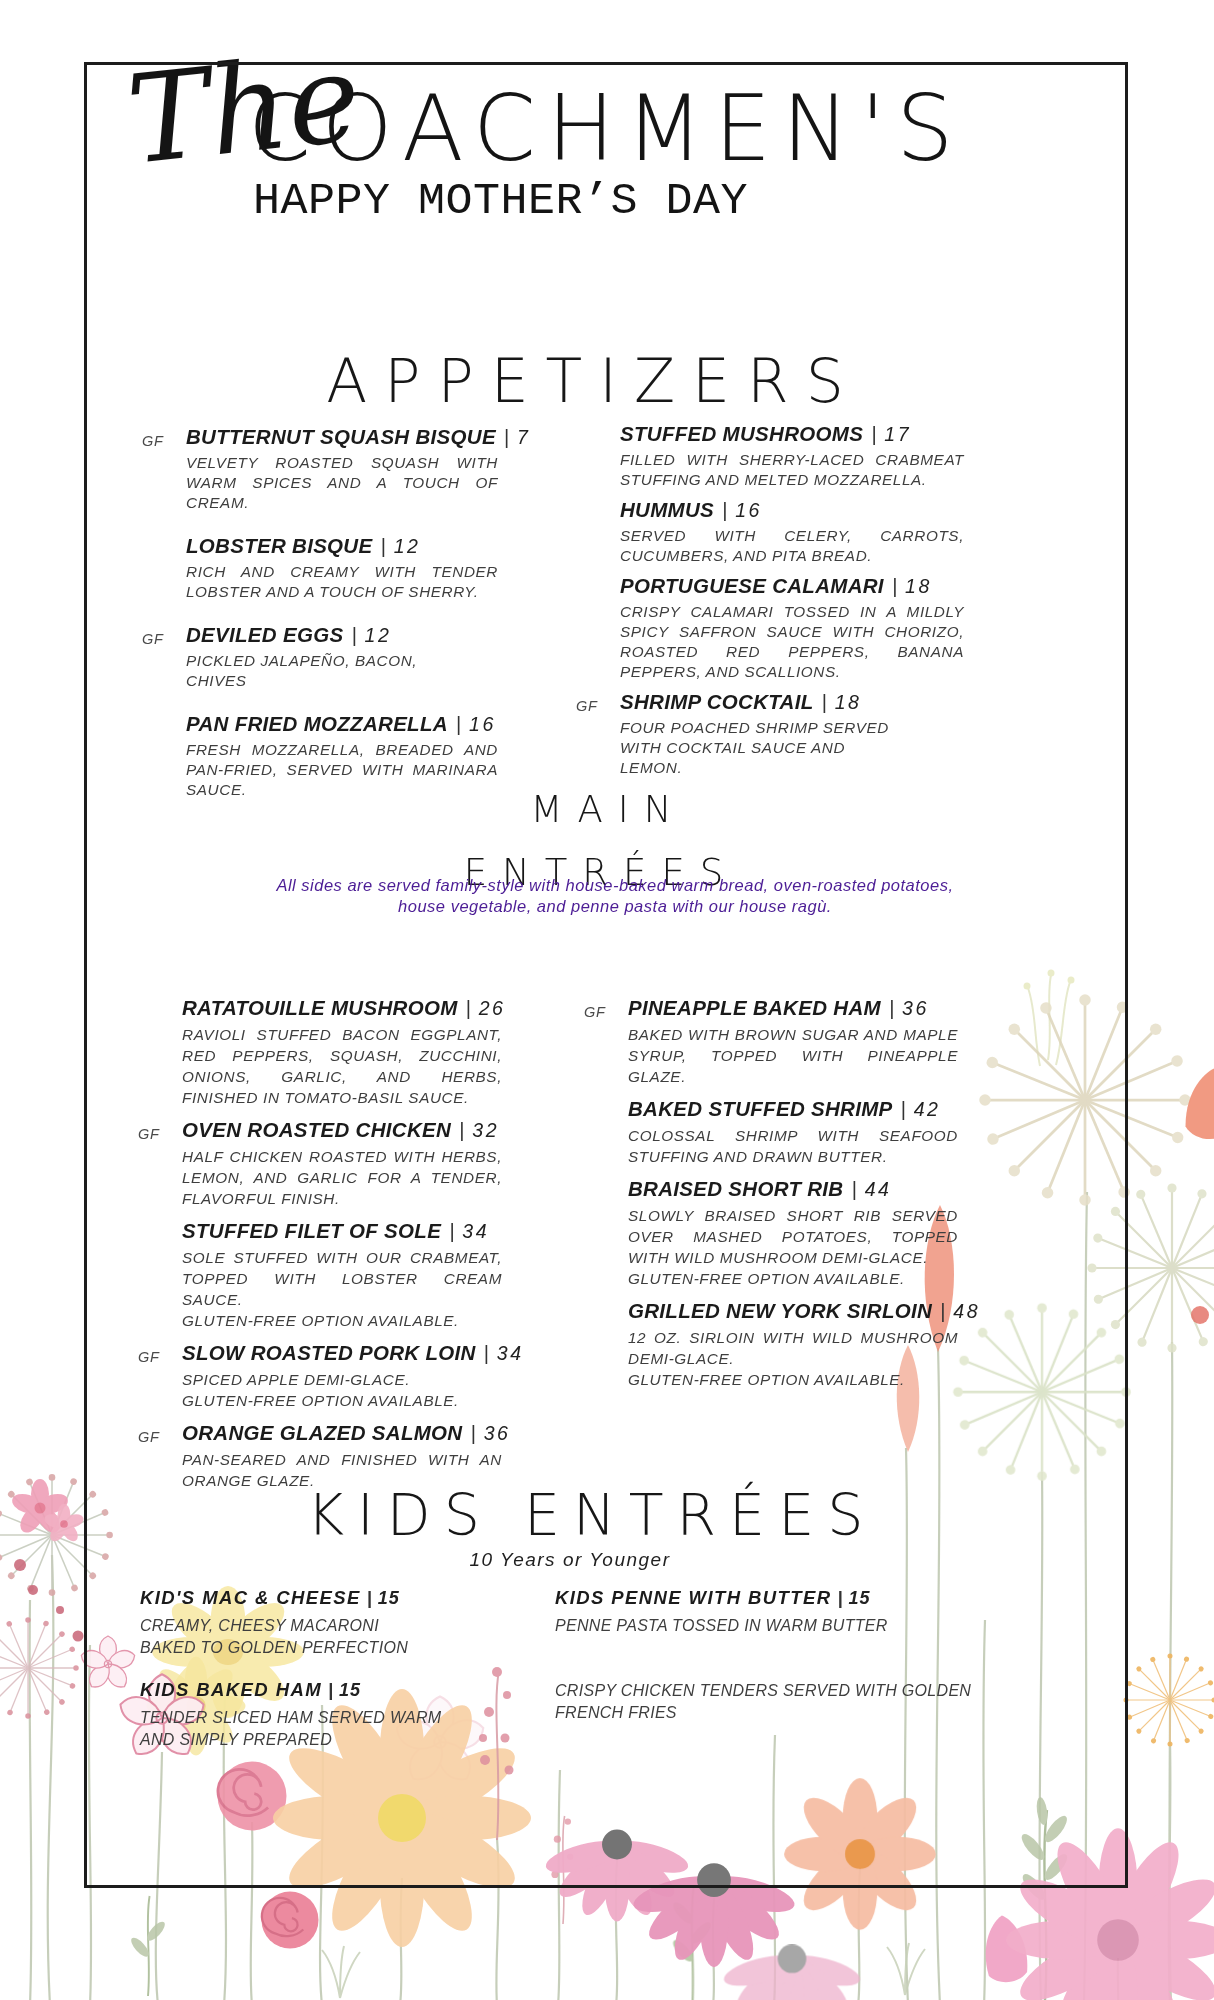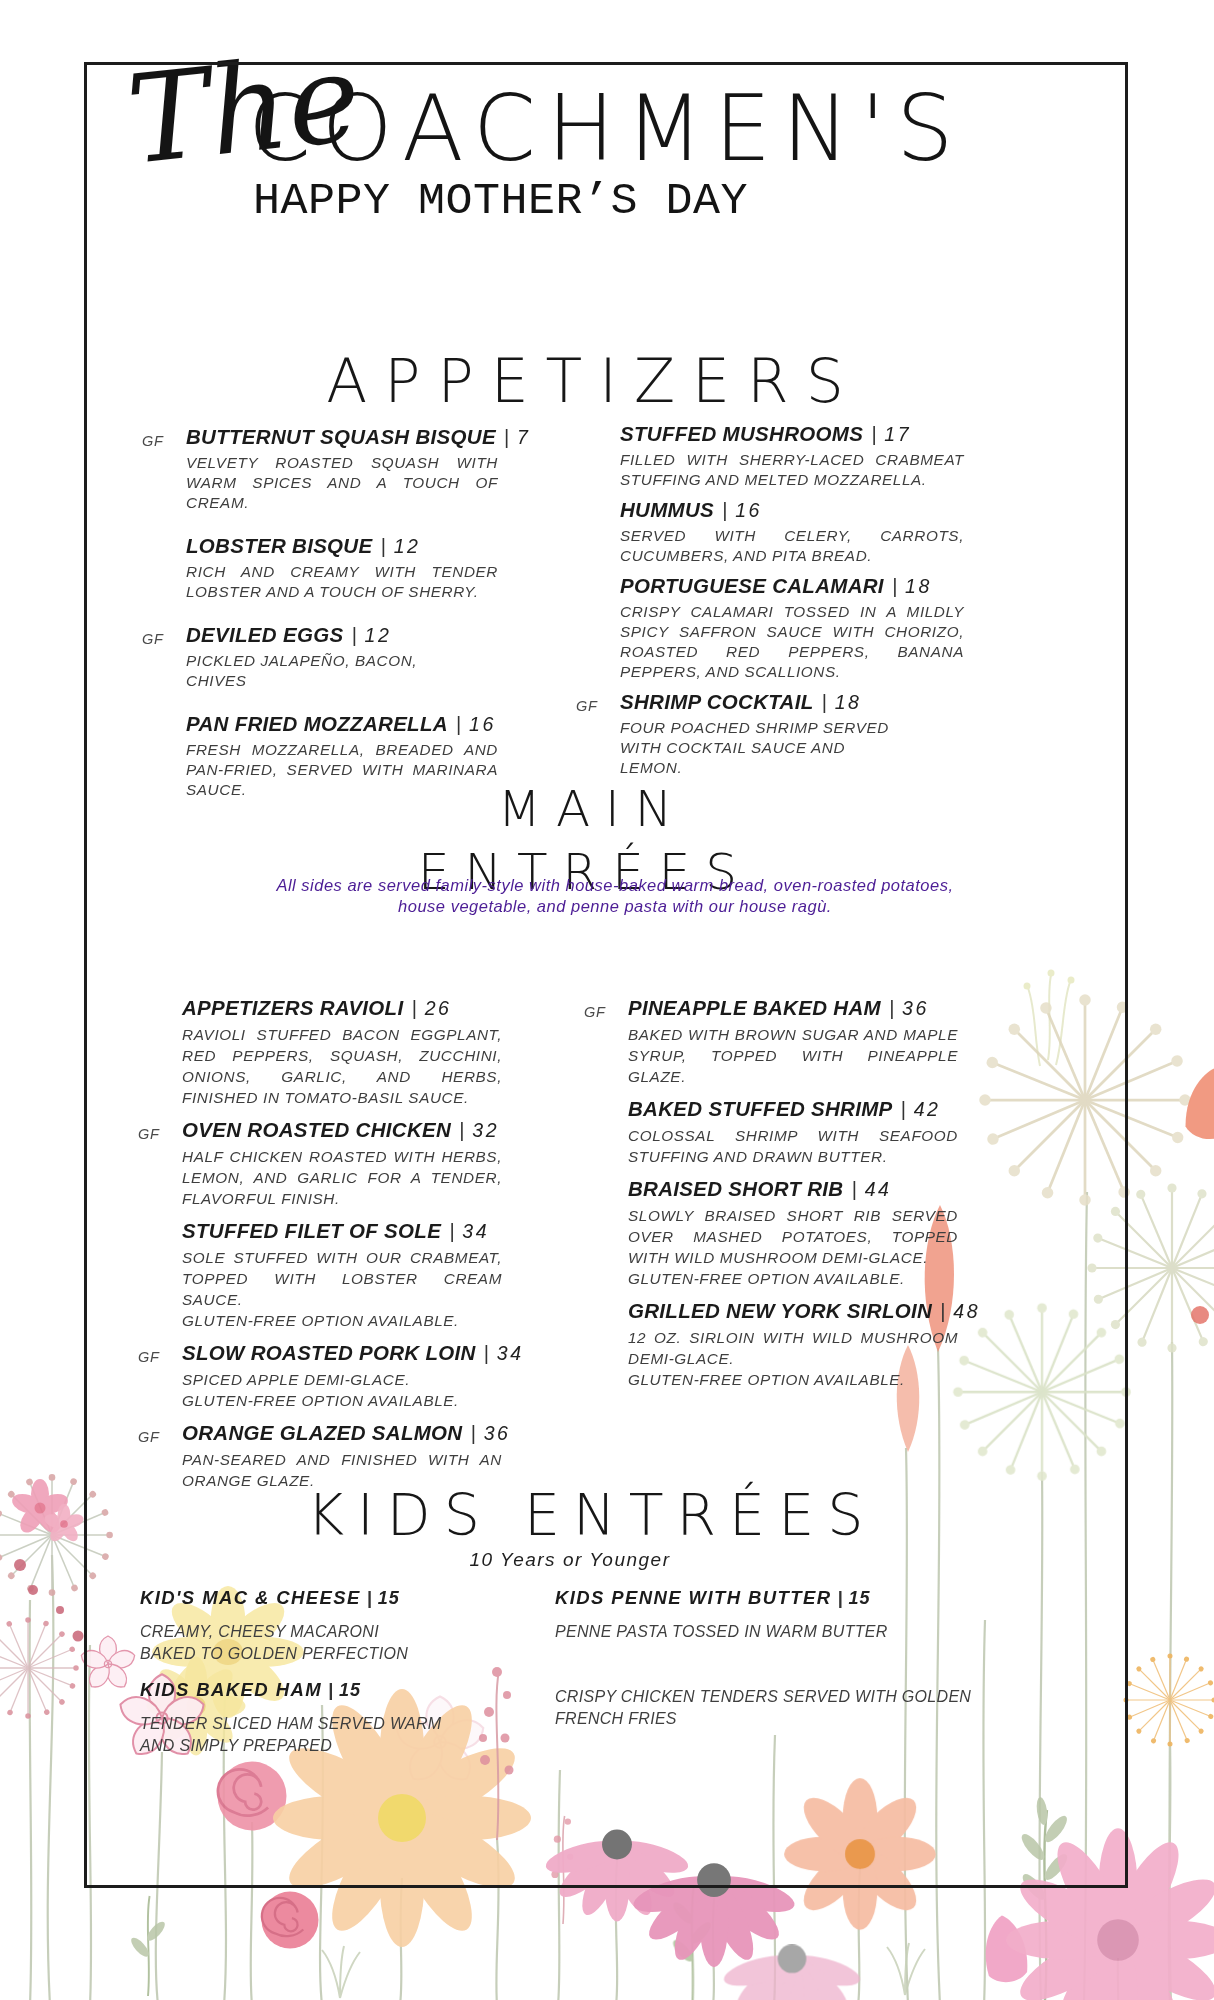--- a/index.html
+++ b/index.html
@@ -12,21 +12,21 @@
   .logo-script{position:absolute;left:128px;top:48px;z-index:2;font-family:"DejaVu Serif",serif;
                font-style:italic;font-size:122px;line-height:1;color:#141414;transform:rotate(-6deg);}
   .logo-name{position:absolute;left:248px;top:84px;z-index:2;font-family:"DejaVu Sans","Liberation Sans",sans-serif;
              font-weight:200;font-size:90px;letter-spacing:11px;line-height:1;color:#141414;white-space:nowrap;}
   .logo-sub{position:absolute;left:253px;top:179px;z-index:2;font-family:Liberation Mono, monospace;
             font-weight:200;font-size:45px;letter-spacing:.5px;line-height:1;color:#141414;white-space:nowrap;}
 
   .sec-title{position:absolute;left:0;width:1170px;margin:0;text-align:center;z-index:2;
              font-family:"DejaVu Sans","Liberation Sans",sans-serif;font-weight:200;color:#171717;}
   .t-app{top:346px;font-size:60px;letter-spacing:17px;text-indent:17px;}
-  .t-main{top:778px;font-size:50px;letter-spacing:15px;text-indent:15px;line-height:63px;}
+  .t-main{top:778px;font-size:37px;letter-spacing:15px;text-indent:15px;line-height:63px;padding-left:16px;}
   .t-kids{top:1482px;font-size:57px;letter-spacing:13px;text-indent:13px;}
   .main-note{position:absolute;left:262px;top:867px;width:690px;margin:8px;z-index:2;text-align:center;
              font-style:italic;font-size:16.5px;line-height:21px;letter-spacing:.5px;color:#4c1d95;}
   .kids-sub{position:absolute;left:0;top:1549px;width:1140px;margin:0;z-index:2;text-align:center;
             font-style:italic;font-size:19px;letter-spacing:1.5px;color:#1f1f1f;}
 
   .col{position:absolute;z-index:2;}
   .item{position:relative;font-style:italic;}
   .name-row{position:relative;white-space:nowrap;line-height:24px;}
   .gf{position:absolute;left:-44px;top:4px;font-size:14.5px;letter-spacing:.8px;color:#4a4a4a;}
@@ -39,21 +39,21 @@
   .sec-app .item{margin-bottom:21px;}
   .sec-app.tight .item{margin-bottom:8px;}
   .sec-main .item{margin-bottom:10px;}
   .sec-main .desc{line-height:21px;}
 
   .sec-kids .item{height:92px;}
   .sec-kids .name-row{line-height:26px;}
   .sec-kids .iname{font-size:18.5px;letter-spacing:1.4px;}
   .sec-kids .sep{margin:0 6px;font-weight:700;font-size:18px;}
   .sec-kids .price{font-weight:700;font-size:18px;letter-spacing:1px;}
-  .sec-kids .desc{font-size:16px;line-height:21.5px;letter-spacing:.3px;text-align:left;margin-top:9px;}
+  .sec-kids .desc{font-size:16px;line-height:21.5px;letter-spacing:.3px;text-align:left;margin-top:3px;}
 </style>
 </head>
 <body>
 
 <div class="page">
 
   <svg class="flowers" viewBox="0 0 1214 2000" aria-hidden="true">
     <defs>
       <g id="spoke">
           <line x1="0" y1="0" x2="0" y2="-80" stroke="var(--s)" stroke-width="2.2"></line>
@@ -335,21 +335,21 @@
       </div>
     </div>
 
   <h2 class="sec-title t-main"><span>MAIN</span><br><span>ENTRÉES</span></h2>
   <p class="main-note">All sides are served family-style with house-baked warm bread, oven-roasted potatoes, house vegetable, and penne pasta with our house ragù.</p>
 
   <div class="col sec-main" style="left:182px;top:996px;width:320px">
 
       <div class="item">
         <div class="name-row">
-          <span class="iname">APPETIZERS RAVIOLI</span><span class="sep">|</span><span class="price">26</span>
+          <span class="iname">RATATOUILLE MUSHROOM</span><span class="sep">|</span><span class="price">26</span>
         </div>
         <div class="desc">RAVIOLI STUFFED BACON EGGPLANT, RED PEPPERS, SQUASH, ZUCCHINI, ONIONS, GARLIC, AND HERBS, FINISHED IN TOMATO-BASIL SAUCE.</div>
       </div>
 
       <div class="item">
         <div class="name-row">
           <span class="gf">GF</span><span class="iname">OVEN ROASTED CHICKEN</span><span class="sep">|</span><span class="price">32</span>
         </div>
         <div class="desc">HALF CHICKEN ROASTED WITH HERBS, LEMON, AND GARLIC FOR A TENDER, FLAVORFUL FINISH.</div>
       </div>

